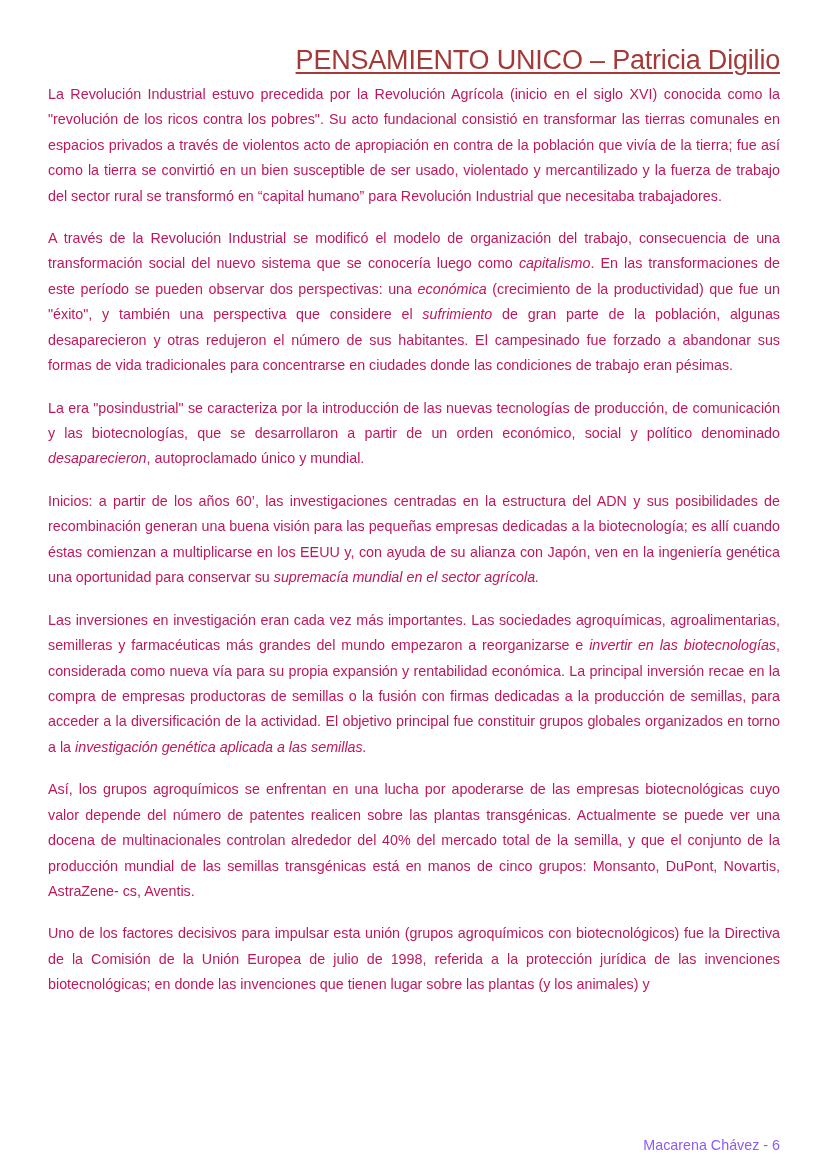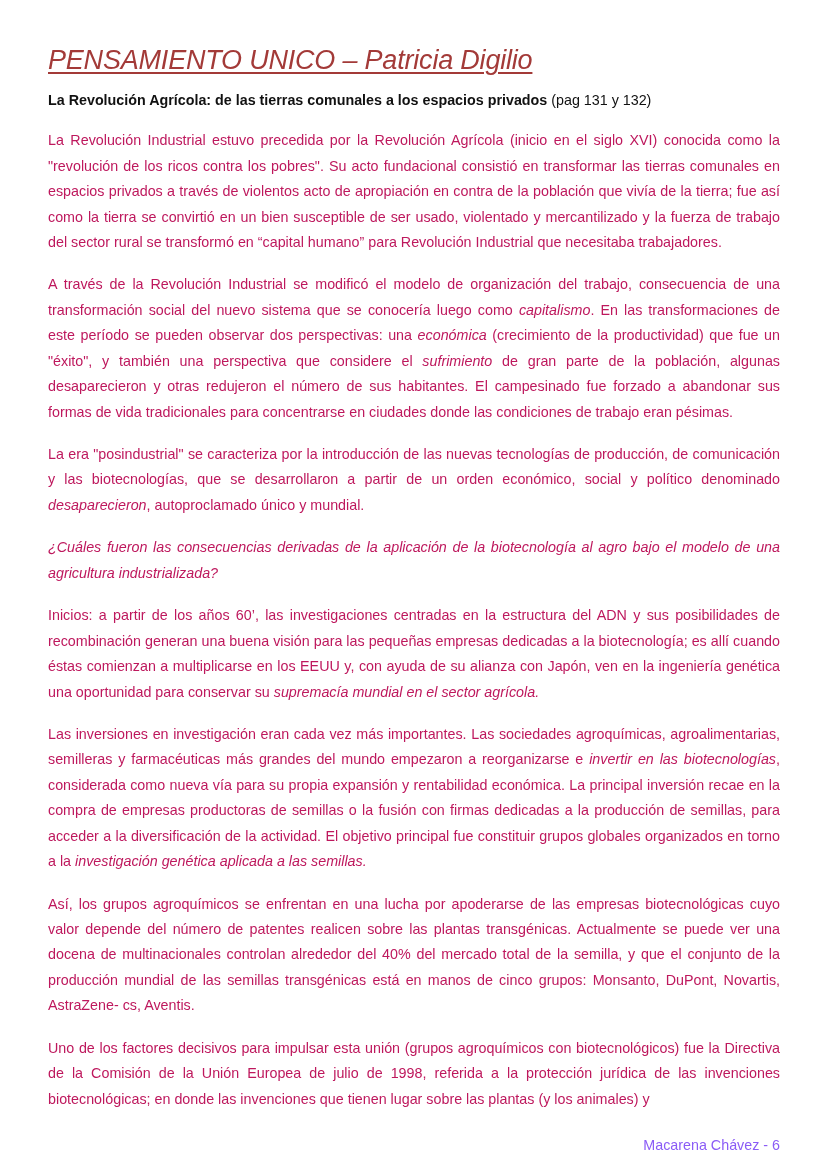--- a/index.html
+++ b/index.html
@@ -18,29 +18,28 @@
 
   .page {
     position: relative;
     width: 828px;
     height: 1171px;
     box-sizing: border-box;
     padding: 44px 48px 0 48px;
   }
 
   .doc-title {
-    text-align: left;
+    text-align: right;
     color: #a33a38;
     font-size: 27px;
     font-weight: normal;
     letter-spacing: -0.2px;
-    margin: 0 0 12px 0;
+    margin: 0 0 4px 0;
     padding: 0;
     line-height: 1.25;
-    font-style: italic;
   }
   .doc-title .underlined {
     text-decoration: underline;
     text-underline-offset: 3px;
     text-decoration-thickness: 1.5px;
   }
 
   .section-heading {
     font-size: 14.3px;
     line-height: 1.5;
@@ -89,32 +88,28 @@
 </style>
 </head>
 <body>
 
 <div class="page">
 
   <h1 class="doc-title">
     <span class="underlined">PENSAMIENTO UNICO – Patricia Digilio</span>
   </h1>
 
-  <div class="section-heading">
-    <span class="bold">La Revolución Agrícola: de las tierras comunales a los espacios privados</span><span class="plain"> (pag 131 y 132)</span>
-  </div>
 
   <p class="body">La Revolución Industrial estuvo precedida por la Revolución Agrícola (inicio en el siglo XVI) conocida como la  "revolución de los ricos contra los pobres". Su acto fundacional consistió en transformar las tierras comunales en espacios privados a través de violentos acto de apropiación en contra de la población que vivía de la tierra; fue así como la tierra se convirtió en un bien susceptible de ser usado, violentado y mercantilizado y la fuerza de trabajo del sector rural se transformó en “capital humano” para Revolución Industrial que necesitaba trabajadores.</p>
 
   <p class="body"><span>A través de la Revolución Industrial se modificó el modelo de organización del trabajo, consecuencia de una transformación social del nuevo sistema que se conocería luego como </span><span class="it">capitalismo</span><span>. En las transformaciones de este período se pueden observar dos perspectivas: una </span><span class="it">económica</span><span> (crecimiento de la productividad) que fue un "éxito", y también una perspectiva que considere el </span><span class="it">sufrimiento</span><span> de gran parte de la población, algunas desaparecieron y otras redujeron el número de sus habitantes. El campesinado fue forzado a abandonar sus formas de vida tradicionales para concentrarse en ciudades donde las condiciones de trabajo eran pésimas.</span></p>
 
 
   <p class="body"><span>La era "posindustrial" se caracteriza por la introducción de las nuevas tecnologías de producción, de comunicación y las biotecnologías, que se desarrollaron a partir de un orden económico, social y político denominado </span><span class="it">desaparecieron</span><span>, autoproclamado único y mundial.</span></p>
 
-  <p class="body italic-q">¿Cuáles fueron las consecuencias derivadas de la aplicación de la biotecnología al agro bajo el modelo de una agricultura industrializada?</p>
 
   <p class="body"><span>Inicios: a partir de los años 60’, las investigaciones centradas en la estructura del ADN y sus posibilidades de recombinación generan una buena visión para las pequeñas empresas dedicadas a la biotecnología; es allí cuando éstas comienzan a multiplicarse en los EEUU y, con ayuda de su alianza con Japón, ven en la ingeniería genética una oportunidad para conservar su </span><span class="it">supremacía mundial en el sector agrícola.</span></p>
 
   <p class="body"><span>Las inversiones en investigación eran cada vez más importantes. Las sociedades agroquímicas, agroalimentarias, semilleras y farmacéuticas más grandes del mundo empezaron a reorganizarse e </span><span class="it">invertir en las biotecnologías</span><span>, considerada como nueva vía para su propia expansión y rentabilidad económica. La principal inversión recae en la compra de empresas productoras de semillas o la fusión con firmas dedicadas a la producción de semillas, para acceder a la diversificación de la actividad. El objetivo principal fue constituir grupos globales organizados en torno a la </span><span class="it">investigación genética aplicada a las semillas.</span></p>
 
   <p class="body">Así, los grupos agroquímicos se enfrentan en una lucha por apoderarse de las empresas biotecnológicas cuyo valor depende del número de patentes realicen sobre las plantas transgénicas. Actualmente se puede ver una docena de multinacionales controlan alrededor del 40% del mercado total de la semilla, y que el conjunto de la producción mundial de las semillas transgénicas está en manos de cinco grupos: Monsanto, DuPont, Novartis, AstraZene- cs, Aventis.</p>
 
   <p class="body">Uno de los factores decisivos para impulsar esta unión (grupos agroquímicos con biotecnológicos) fue la Directiva de la Comisión de la Unión Europea de julio de 1998, referida a la protección jurídica de las invenciones biotecnológicas; en donde las invenciones que tienen lugar sobre las plantas (y los animales) y</p>
 
   <div class="footer">Macarena Chávez - 6</div>

